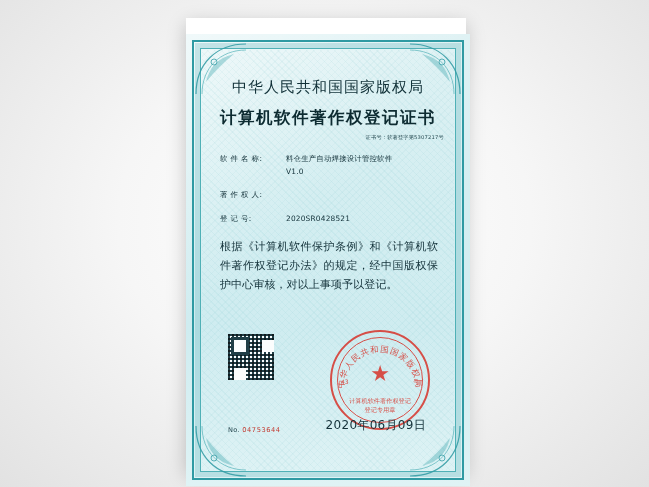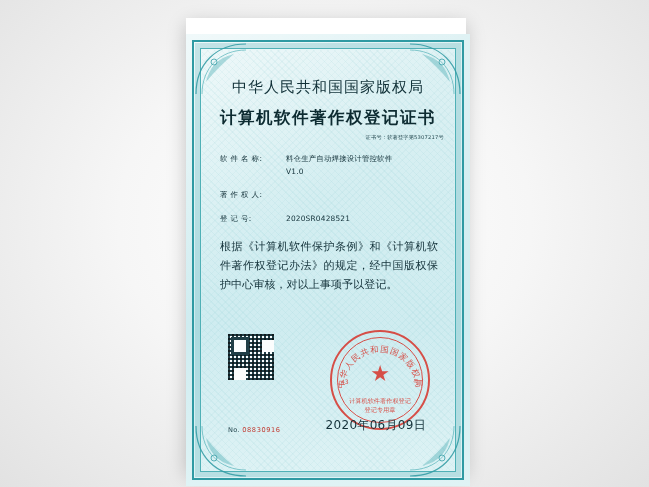--- a/index.html
+++ b/index.html
@@ -366,21 +366,21 @@
           <div class="seal-left">43</div>
           <div class="seal-right">号</div>
           <div class="seal-bottom">
             <div>计算机软件著作权登记</div>
             <div>登记专用章</div>
           </div>
         </div>
 
         <div class="no-line">
           <span>No.</span>
-          <span class="no-code">08830916</span>
+          <span class="no-code">04753644</span>
         </div>
 
         <div class="date-line">2020年06月09日</div>
 
       </div>
 
     </div>
   </div>
 </div>
 

